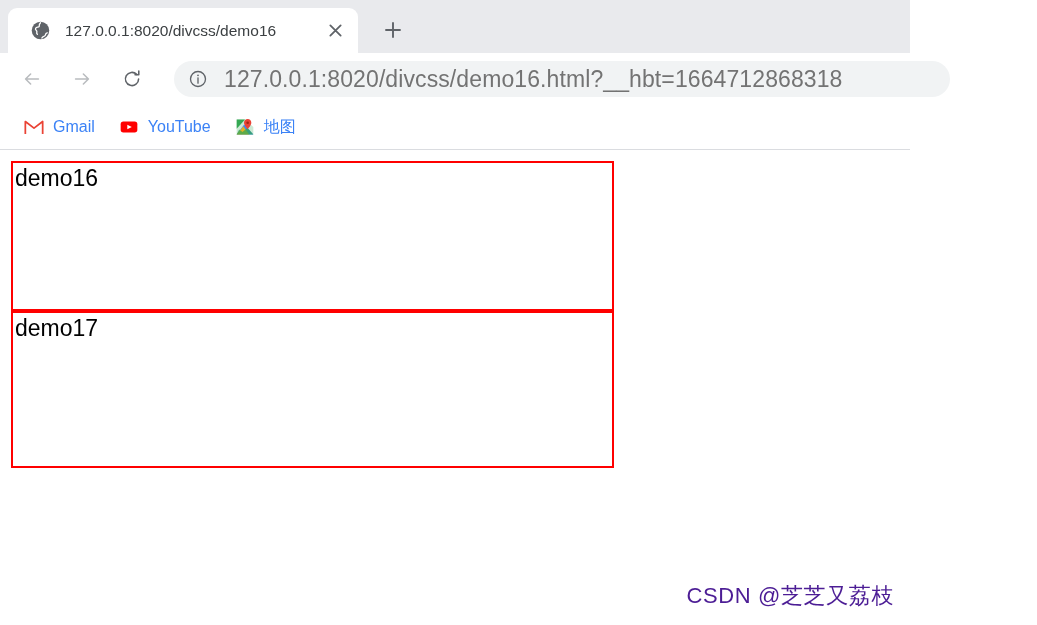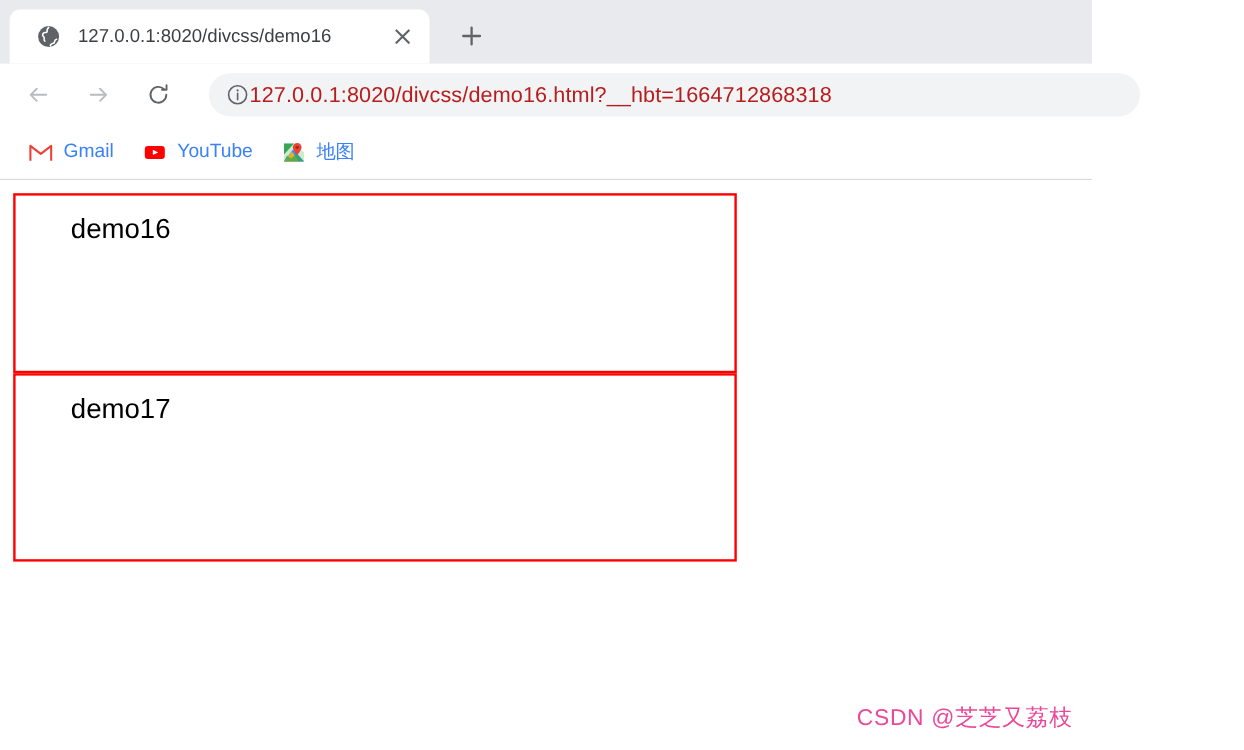--- a/index.html
+++ b/index.html
@@ -122,22 +122,23 @@
     min-width: 0;
   }
   .omnibox-icon {
     width: 20px;
     height: 20px;
     flex: 0 0 auto;
     color: #5f6368;
     display: block;
   }
   .omnibox-url {
-    font-size: 18px;
-    color: #b91c1c;
+    margin-left: 16px;
+    font-size: 23px;
+    color: #737373;
     white-space: nowrap;
     overflow: hidden;
     letter-spacing: 0.1px;
   }
 
   
   .bookmarks {
     height: 45px;
     background: #ffffff;
     display: flex;
@@ -182,32 +183,31 @@
     box-sizing: border-box;
     border: 2px solid #ff0000;
     background: #ffffff;
   }
   .demo-box.first  { top: 11px;  height: 150px; }
   .demo-box.second { top: 161px; height: 157px; }
   .demo-text {
     font-size: 23px;
     line-height: 1.18;
     color: #000000;
-    padding: 14px 0 0 2px;
+    padding: 2px 0 0 2px;
     font-family: "Liberation Sans", sans-serif;
-    margin-left: 44px;
   }
 
   
   .watermark {
     position: absolute;
     right: 16px;
     bottom: 14px;
-    font-size: 19px;
-    color: #ec4899;
+    font-size: 22px;
+    color: #4c1d95;
     white-space: nowrap;
     letter-spacing: 0.6px;
     font-family: "Liberation Sans", sans-serif;
   }
 </style>
 </head>
 <body>
 
 <div class="browser">
 

